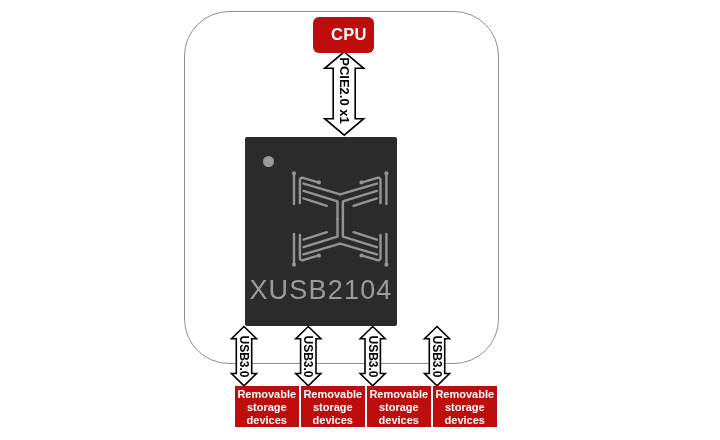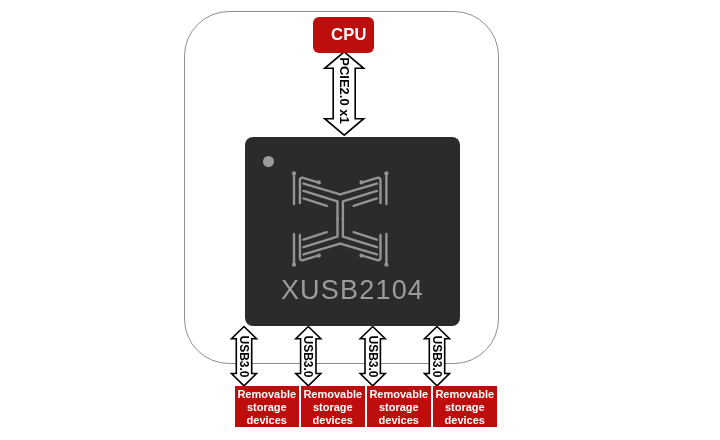--- a/index.html
+++ b/index.html
@@ -1,20 +1,20 @@
 <!DOCTYPE html>
 <html><head>
 <meta charset="utf-8">
 <style>
   html,body{margin:0;padding:0;}
   body{width:720px;height:440px;background:#fff;font-family:"Liberation Sans",sans-serif;position:relative;overflow:hidden;}
   .abs{position:absolute;}
   #frame{left:183.5px;top:10.5px;width:313px;height:351px;border:1.8px solid #8f8f8f;border-radius:45px;}
   #cpu{will-change:transform;left:313.3px;top:17.3px;width:60.6px;height:36px;background:#be0d0d;border-radius:6px;color:#fff;font-weight:bold;font-size:16.5px;text-align:center;line-height:34.1px;letter-spacing:0.3px;text-indent:11px;}
-  #chip{left:244.8px;top:137.3px;width:215px;height:189px;background:#2b2b2b;border-radius:8px;}
+  #chip{left:244.8px;top:137.3px;width:152px;height:189px;background:#2b2b2b;border-radius:2px;}
   #chipdot{left:18.1px;top:18.8px;width:11px;height:11px;border-radius:50%;background:#9a9a9a;}
   #chipname{will-change:transform;left:0;right:0;top:138px;text-align:center;color:#9c9c9c;font-size:27px;letter-spacing:1.2px;}
   .rbox{will-change:transform;position:absolute;top:386.2px;width:63.5px;height:41.3px;background:#be0d0d;color:#fff;font-weight:bold;font-size:11px;line-height:13.4px;text-align:center;padding-top:1.5px;box-sizing:border-box;margin-left:22px;}
 </style>
 </head>
 <body>
 <div id="frame" class="abs"></div>
 <svg class="abs" style="left:0;top:0;will-change:transform" width="720" height="440" viewBox="0 0 720 440">
   <g fill="#ffffff" stroke="#000000" stroke-width="1.6" stroke-linejoin="miter">
     <path d="M 344.2 51.8 L 363.7 68.3 L 355.2 68.3 L 355.2 118.7 L 363.7 118.7 L 344.2 135.2 L 324.7 118.7 L 333.2 118.7 L 333.2 68.3 L 324.7 68.3 Z"></path>

